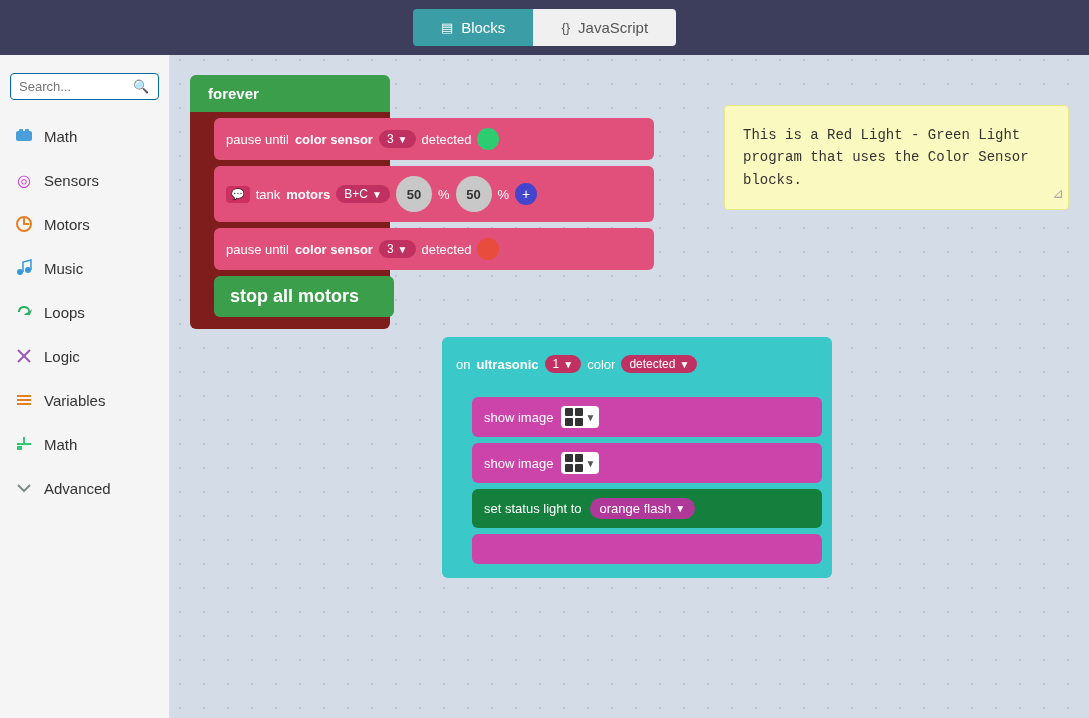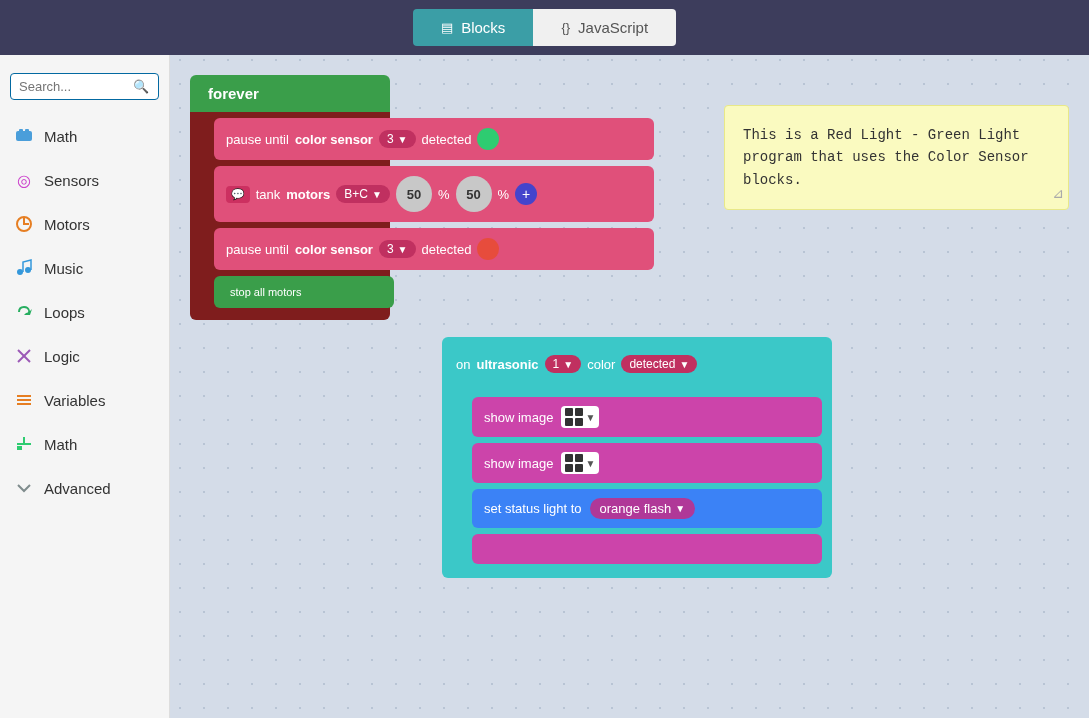--- a/index.html
+++ b/index.html
@@ -217,22 +217,22 @@
       justify-content: center;
       color: white;
       font-size: 14px;
       cursor: pointer;
     }
     .stop-block {
       background: #3a9e4a;
       color: white;
       padding: 10px 16px;
       border-radius: 6px;
-      font-size: 11px;
-      font-weight: normal;
+      font-size: 18px;
+      font-weight: bold;
       width: 180px;
       margin-top: 4px;
     }
 
     
     .ultrasonic-group {
       left: 272px;
       top: 282px;
     }
     .ultrasonic-header {
@@ -283,21 +283,21 @@
       width: 8px;
       height: 8px;
       background: #333;
       border-radius: 1px;
     }
     .img-chevron {
       color: #555;
       font-size: 10px;
     }
     .status-block {
-      background: #3b82f6;
+      background: #15803d;
       color: white;
       padding: 9px 12px;
       border-radius: 6px;
       margin-bottom: 6px;
       font-size: 13px;
       display: flex;
       align-items: center;
       gap: 8px;
       width: 350px;
     }

